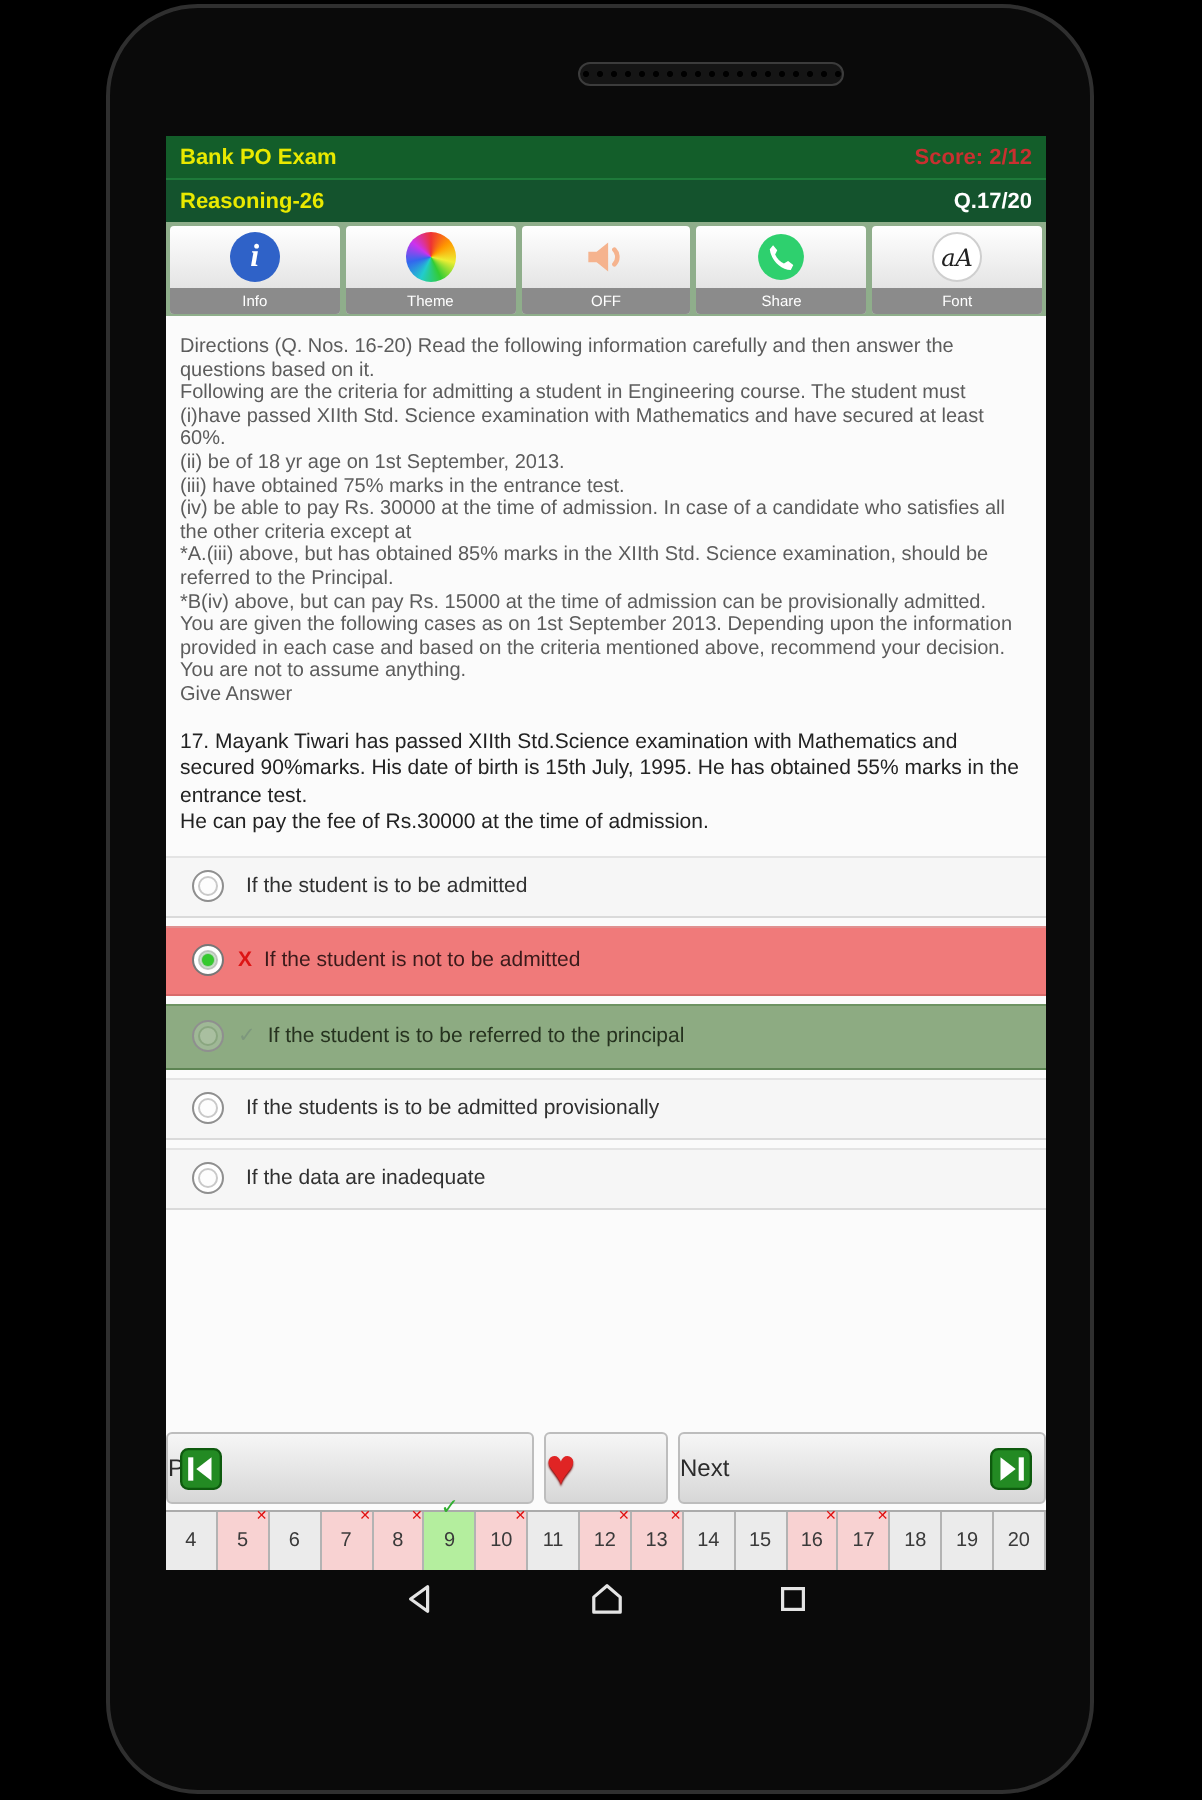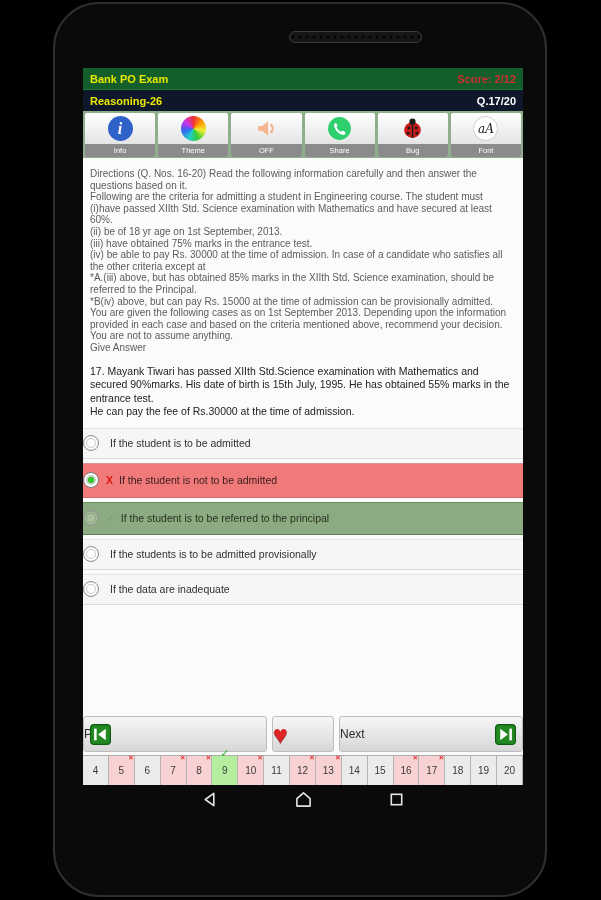--- a/index.html
+++ b/index.html
@@ -15,21 +15,21 @@
             background-image:radial-gradient(circle at 3px 5px, #000 1.4px, transparent 1.6px);
             background-size:7px 12px; }
 
   
   .screen { position:absolute; left:83px; top:68px; width:440px; height:717px;
             background:#fbfbfb; overflow:hidden; }
 
   
   .appbar { width:100%; padding:0 7px; display:flex; justify-content:space-between; align-items:center; }
   .appbar1 { height:22px; background:#135e2a; border-bottom:1px solid #1e7a3a; }
-  .appbar2 { height:21px; background:#0f172a; }
+  .appbar2 { height:21px; background:#14532d; }
   .app-title, .section-title { color:#e9e900; font-size:11px; font-weight:bold; }
   .score { color:#c93030; font-size:11px; font-weight:bold;text-align:right; }
   .qcounter { color:#fff; font-size:11px; font-weight:bold; }
 
   
   .toolbar { height:47px; background:#8fae8b; display:flex; gap:3px; padding:2px 2px 1px 2px; }
   .tool { flex:1; display:flex; flex-direction:column; background:linear-gradient(#ffffff,#d9d9d9);
           border-radius:2px; overflow:hidden; cursor:pointer; }
   .tool.wide { flex:2.04; }
   .tool-icon-area { flex:1; display:flex; align-items:center; justify-content:center; }
@@ -45,21 +45,21 @@
                  border:2px solid #8a1414; color:#fff; font-size:11px; font-weight:bold;
                  display:flex; align-items:center; justify-content:center; }
 
   
   .content { padding:10px 7px 0 7px; }
   .directions { font-size:10px; line-height:11.6px; color:#5c5c5c; white-space:pre-line; }
   .question { margin-top:11px; font-size:10.5px; line-height:13.5px; color:#222; white-space:pre-line; }
 
   
   .options { margin-top:9px; margin-left:-7px; margin-right:-7px; }
-  .opt { display:flex; align-items:center; height:31px; margin-bottom:4px; cursor:pointer; }
+  .opt { display:flex; align-items:center; padding-left:13px; height:31px; margin-bottom:4px; cursor:pointer; }
   .opt.v-plain { background:#f6f6f6; border-top:1px solid #e4e4e4; border-bottom:1px solid #dadada; }
   .opt.v-wrong { background:#f07a7a; border-top:1px solid #e09090; border-bottom:1px solid #d86a6a; height:35px; }
   .opt.v-correct { background:#8dab82; border-top:1px solid #6d9362; border-bottom:1px solid #5d8453; height:33px; }
   .radio { position:relative; width:16px; height:16px; border-radius:50%;
            background:#fdfdfd; border:1px solid #8f8f8f;
            box-shadow:inset 0 0 0 2px #fff, inset 0 0 0 3px #c9c9c9; flex:0 0 auto; }
   .opt.v-wrong .radio { border-color:#777; }
   .opt.v-correct .radio { background:#a9bfa0; box-shadow:inset 0 0 0 2px #9fb896, inset 0 0 0 3px #8aa680; }
   .radio .dot { display:none; position:absolute; left:4px; top:4px; width:6px; height:6px;
                 border-radius:50%; background:#35c92e; box-shadow:0 0 2px #1a7a1a; }
@@ -141,34 +141,20 @@
         <div class="tool-label">OFF</div>
       </div>
       <div class="tool">
         <div class="tool-icon-area">
           <svg class="cir" viewBox="0 0 24 24">
             <circle cx="12" cy="12" r="11" fill="#2ed06e"></circle>
             <path d="M8.2 6.4l2 2.3-1 2.1c.9 2 2.4 3.5 4.2 4.3l2-1.2 2.5 2-1.2 2.4c-4.8-.3-9.4-4.6-10.1-10l1.6-1.9z" fill="#fff"></path>
           </svg>
         </div>
         <div class="tool-label">Share</div>
-      </div>
-      <div class="tool">
-        <div class="tool-icon-area">
-          <svg class="cir" viewBox="0 0 24 24">
-            <ellipse cx="12" cy="13.5" rx="8" ry="7.5" fill="#cc1a1a"></ellipse>
-            <circle cx="12" cy="5.5" r="3" fill="#1a1a1a"></circle>
-            <line x1="12" y1="7" x2="12" y2="21" stroke="#1a1a1a" stroke-width="1.4"></line>
-            <circle cx="8.5" cy="11.5" r="1.4" fill="#1a1a1a"></circle>
-            <circle cx="15.5" cy="11.5" r="1.4" fill="#1a1a1a"></circle>
-            <circle cx="7.8" cy="16.5" r="1.4" fill="#1a1a1a"></circle>
-            <circle cx="16.2" cy="16.5" r="1.4" fill="#1a1a1a"></circle>
-          </svg>
-        </div>
-        <div class="tool-label">Bug</div>
       </div>
       <div class="tool">
         <div class="tool-icon-area">
             <div class="cir ic-font">aA</div>
           </div>
         <div class="tool-label">Font</div>
       </div>
     </div>
 
     <div class="content">

